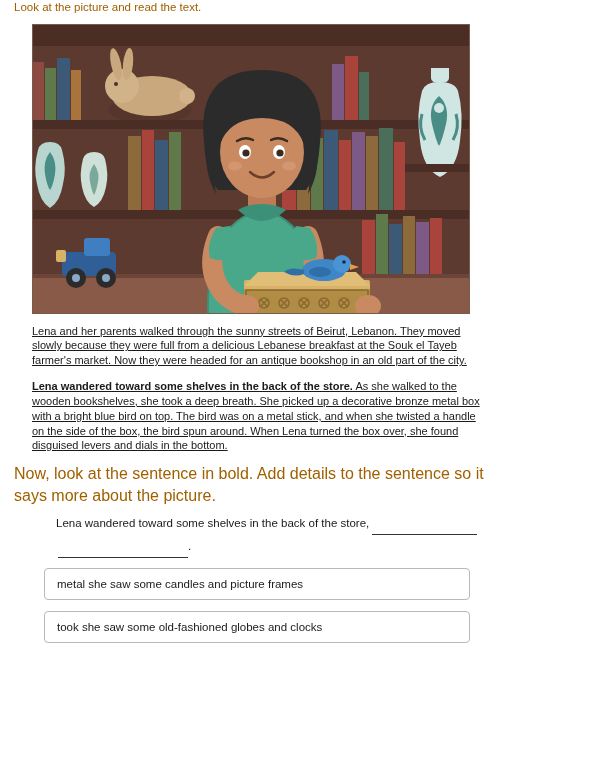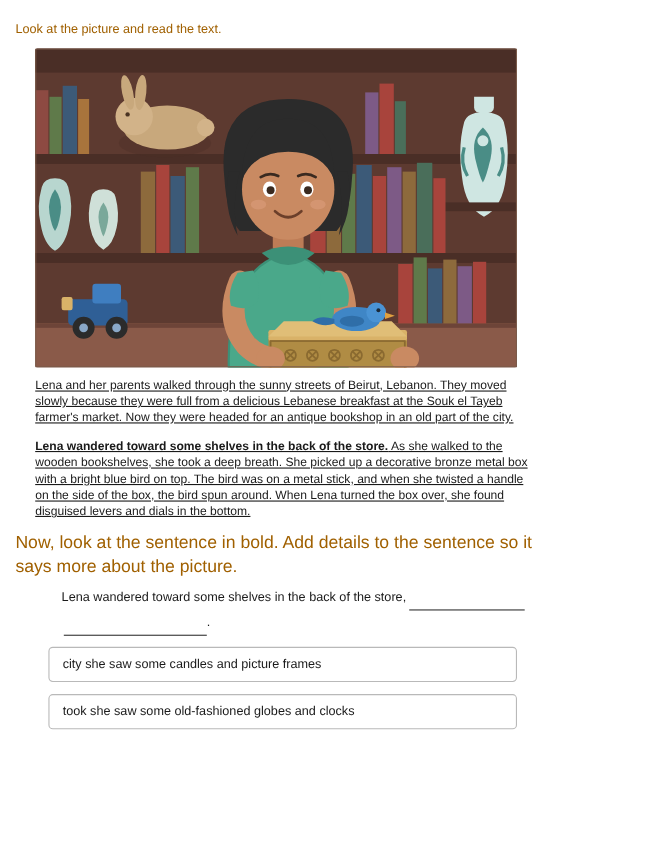--- a/index.html
+++ b/index.html
@@ -10,21 +10,21 @@
   body {
     width: 601px;
     height: 766px;
     font-family: "Liberation Sans", sans-serif;
     font-size: 11.5px;
     color: #1a1a1a;
     overflow: hidden;
     position: relative;
   }
   .page {
-    padding: 20px 14px 0 14px;
+    padding: 0 14px 0 14px;
     box-sizing: border-box;
     width: 601px;
   }
   .instruction {
     color: #a06000;
     font-size: 11.5px;
     line-height: 1.35;
     margin: 0 0 8px 0;
   }
   .instruction-2 {
@@ -274,18 +274,18 @@
 
   <div class="instruction-2">Now, look at the sentence in bold. Add details to the sentence so it says more about the picture.</div>
 
   <div class="sentence-frame">
     <span>Lena wandered toward some shelves in the back of the store,</span>
     <span class="blank"></span>
     <span class="blank second"></span><span>.</span>
   </div>
 
   <div class="options">
-    <div class="option">city she saw some candles and picture frames</div>
+    <div class="option">metal she saw some candles and picture frames</div>
     <div class="option">took she saw some old-fashioned globes and clocks</div>
 
   </div>
 
 </div>
 
 </body></html>

